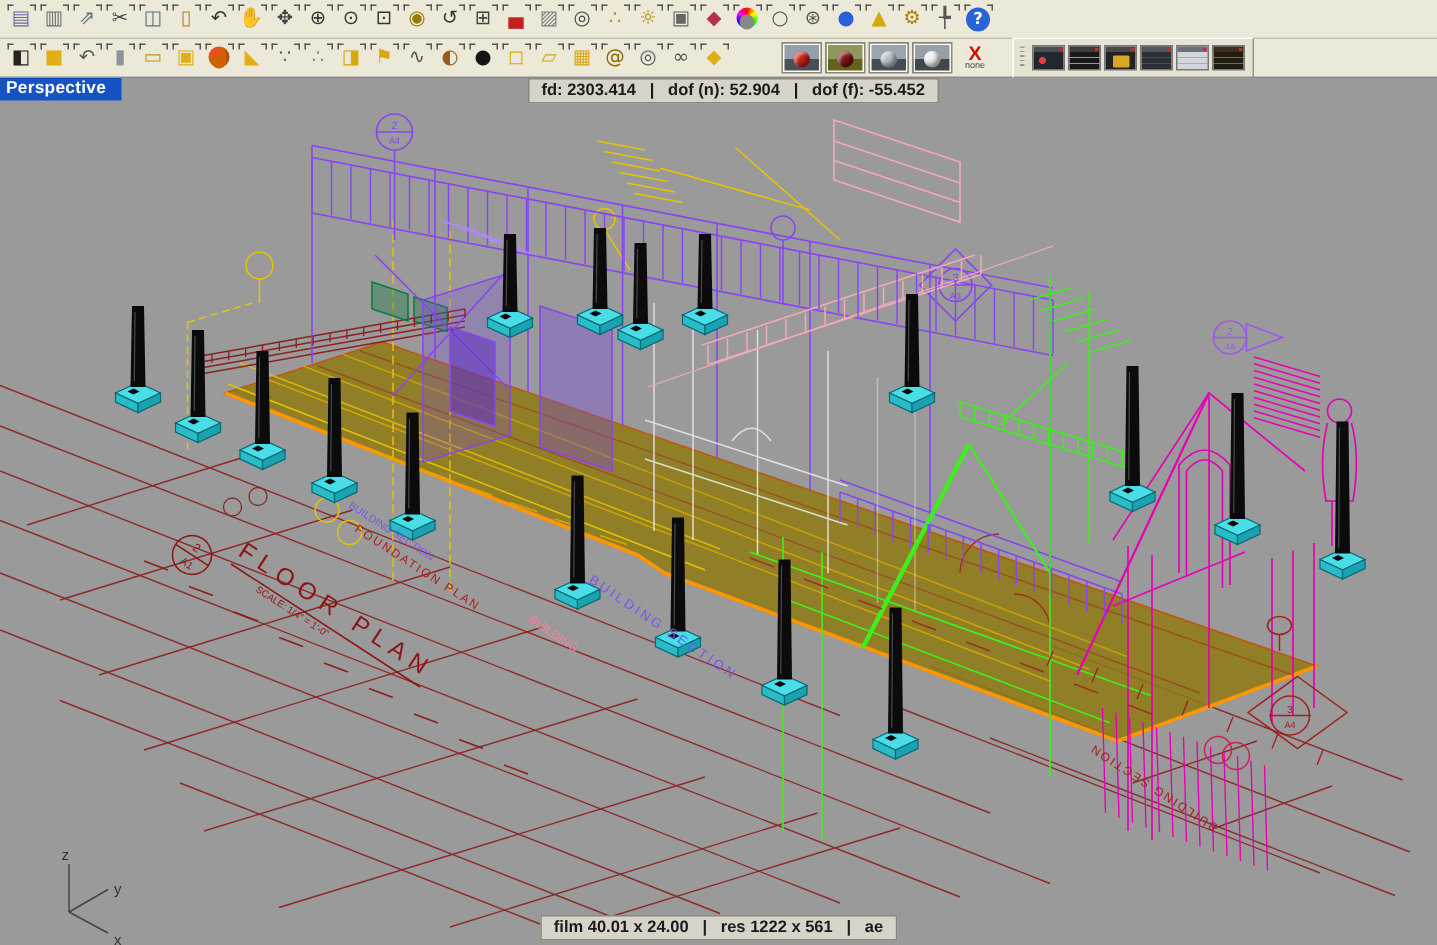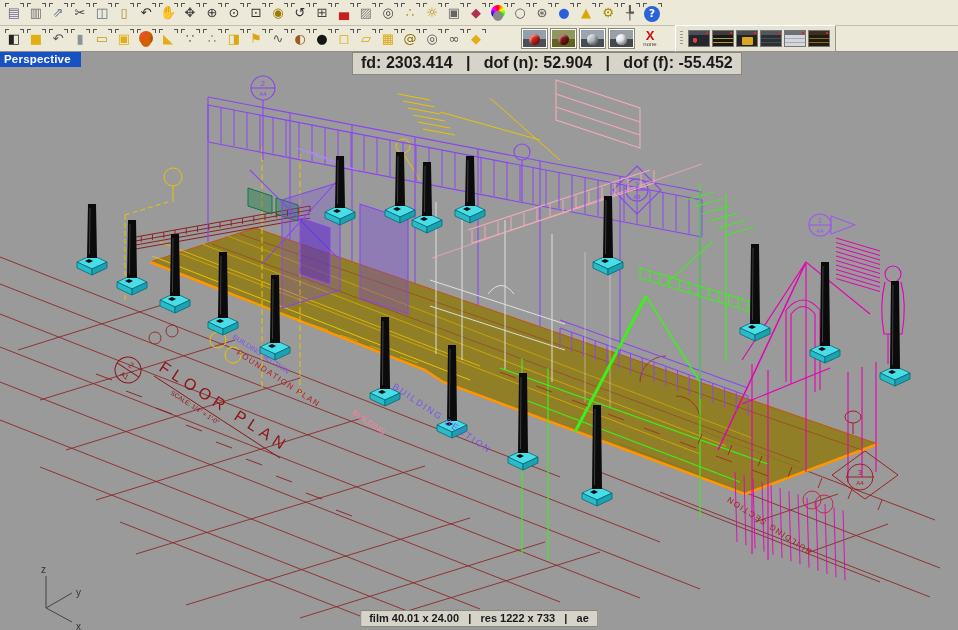--- a/index.html
+++ b/index.html
@@ -59,21 +59,21 @@
          repeating-linear-gradient(180deg,#d4d6dc 0 3px,#a8acb4 3px 4px);}
   .pal-6{background:linear-gradient(#3a3020 0 4px,transparent 4px),
          repeating-linear-gradient(180deg,#221c10 0 3px,#8a6a20 3px 4px);}
 
   
   .viewport{position:absolute;left:0;top:52px;width:958px;height:578px;background:#9a9a9a;}
   .viewport svg{position:absolute;left:0;top:0;}
   .vp-label{position:absolute;left:0;top:0;background:#1752c4;color:#fff;
     font-size:11.5px;font-weight:bold;padding:1px 10px 2px 4px;letter-spacing:0.2px;}
   .cam-status{position:absolute;left:352px;top:0;background:#d6d3c8;color:#1a1a1a;
-    border:1px solid #8a887c;font-size:16px;font-weight:bold;padding:1px 8px 2px 8px;white-space:pre;}
+    border:1px solid #8a887c;font-size:11px;font-weight:bold;padding:1px 8px 2px 8px;white-space:pre;}
   .film-status{position:absolute;left:50%;transform:translateX(-50%);bottom:3px;
     background:#d6d3c8;color:#1a1a1a;border:1px solid #8a887c;
     font-size:11px;font-weight:bold;padding:1px 8px 2px 8px;white-space:pre;}
   text{font-family:"Liberation Sans", sans-serif;}
 </style>
 </head>
 <body>
 
 <div class="app">
 
@@ -684,15 +684,15 @@
         <line x1="46" y1="556" x2="72" y2="541"></line>
         <line x1="46" y1="556" x2="72" y2="570"></line>
         <text x="41" y="521" font-size="10" fill="#333" stroke="none">z</text>
         <text x="76" y="544" font-size="10" fill="#333" stroke="none">y</text>
         <text x="76" y="578" font-size="10" fill="#333" stroke="none">x</text>
       </g>
     </svg>
 
     <div class="vp-label">Perspective</div>
     <div class="cam-status">fd: 2303.414   |   dof (n): 52.904   |   dof (f): -55.452</div>
-    <div class="film-status">film 40.01 x 24.00   |   res 1222 x 733   |   ae</div>
+    <div class="film-status">film 40.01 x 24.00   |   res 1222 x 561   |   ae</div>
   </div>
 </div>
 
 </body></html>

